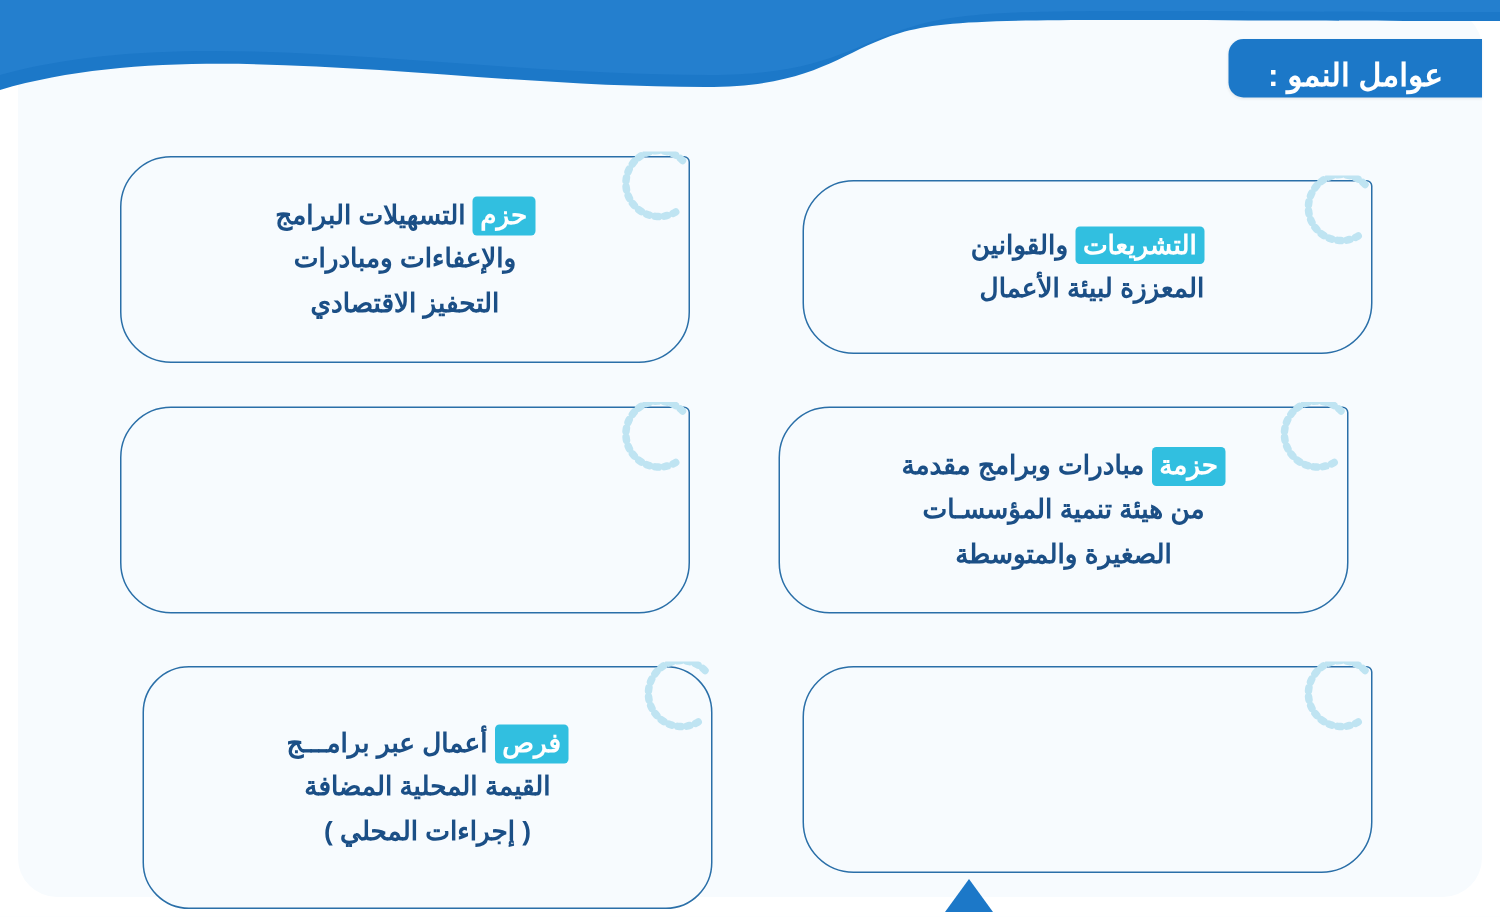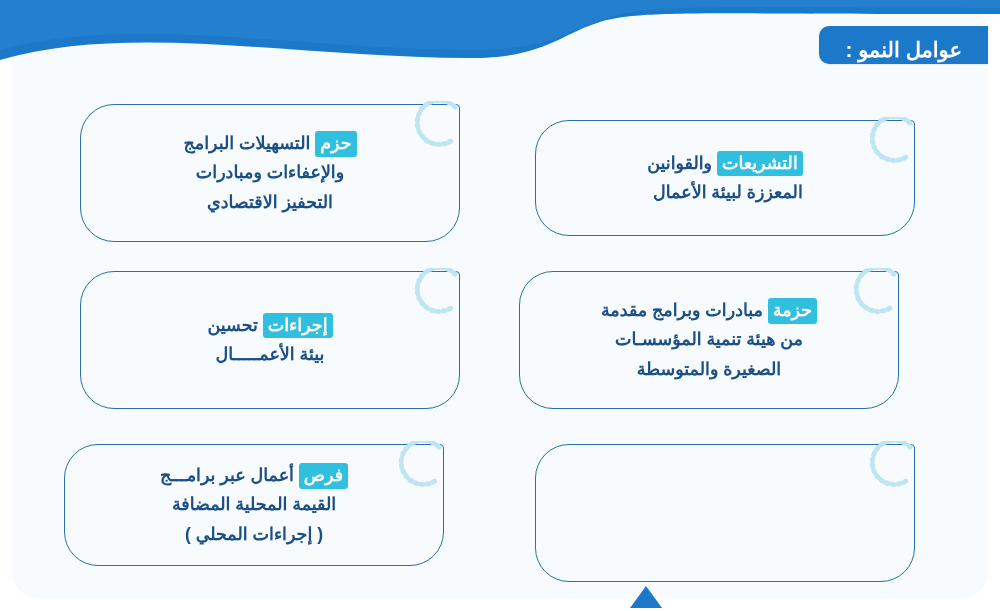--- a/index.html
+++ b/index.html
@@ -163,40 +163,35 @@
         <span class="hl">التشريعات</span>
         <span>والقوانين</span><br>
         <span>المعززة لبيئة الأعمال</span>
       </div>
     </div>
 
     <div class="card right" style="right:540px; top:175px; width:380px; height:138px;">
       <svg class="arc" viewBox="0 0 52 52" aria-hidden="true">
         <path d="M46,6 a22,22 0 1,0 -4,34" fill="none" stroke="#bfe4f2" stroke-width="5" stroke-dasharray="2 4" stroke-linecap="round"></path>
       </svg>
-      <div class="card-text">
-        <span class="hl">إجراءات</span>
-        <span>تحسين</span><br>
-        <span>بيئة الأعمـــــال</span>
-      </div>
     </div>
 
     <div class="card left" style="right:101px; top:175px; width:380px; height:138px;">
       <svg class="arc" viewBox="0 0 52 52" aria-hidden="true">
         <path d="M46,6 a22,22 0 1,0 -4,34" fill="none" stroke="#bfe4f2" stroke-width="5" stroke-dasharray="2 4" stroke-linecap="round"></path>
       </svg>
       <div class="card-text">
         <span class="hl">حزمة</span>
         <span>مبادرات وبرامج مقدمة</span><br>
         <span>من هيئة تنمية المؤسسـات</span><br>
         <span>الصغيرة والمتوسطة</span>
       </div>
     </div>
 
-    <div class="card right" style="right:556px; top:348px; width:380px; height:122px;">
+    <div class="card right" style="right:525px; top:348px; width:380px; height:162px;border-radius:31px;">
       <svg class="arc" viewBox="0 0 52 52" aria-hidden="true">
         <path d="M46,6 a22,22 0 1,0 -4,34" fill="none" stroke="#bfe4f2" stroke-width="5" stroke-dasharray="2 4" stroke-linecap="round"></path>
       </svg>
       <div class="card-text">
         <span class="hl">فرص</span>
         <span>أعمال عبر برامـــج</span><br>
         <span>القيمة المحلية المضافة</span><br>
         <span>( إجراءات المحلي )</span>
       </div>
     </div>

